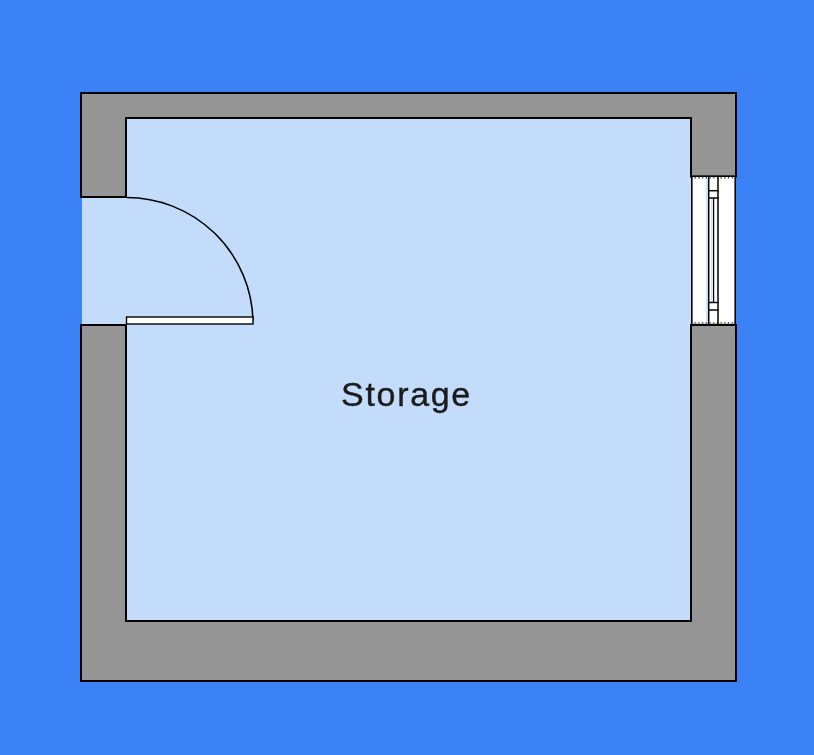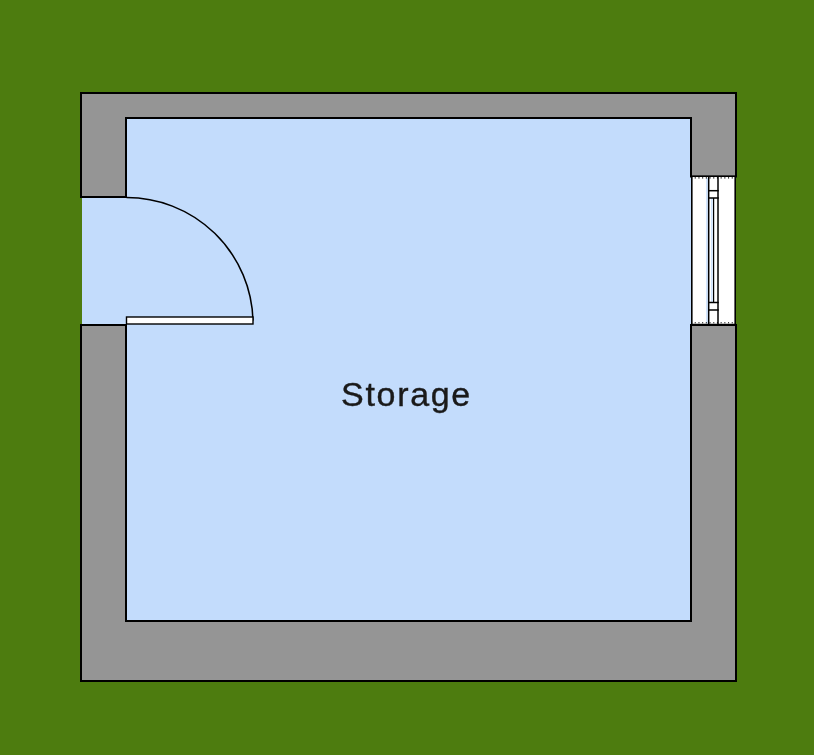--- a/index.html
+++ b/index.html
@@ -1,16 +1,16 @@
 <!DOCTYPE html>
 <html><head>
 <meta charset="utf-8">
 <style>
   html,body{margin:0;padding:0;background:#ffffff;}
-  .page{position:relative;width:814px;height:755px;background:#4d7c0f;overflow:hidden;}
+  .page{position:relative;width:814px;height:755px;background:#3b82f6;overflow:hidden;}
   svg{display:block;}
   .label{font-family:"Liberation Sans", sans-serif;font-weight:400;font-size:34px;fill:#1a1a1a;letter-spacing:1.7px;}
 </style>
 </head>
 <body>
 <div class="page">
 <svg width="814" height="755" viewBox="0 0 814 755">
 
   <rect x="126" y="118" width="565" height="503" fill="#c3dcfc"></rect>
 

